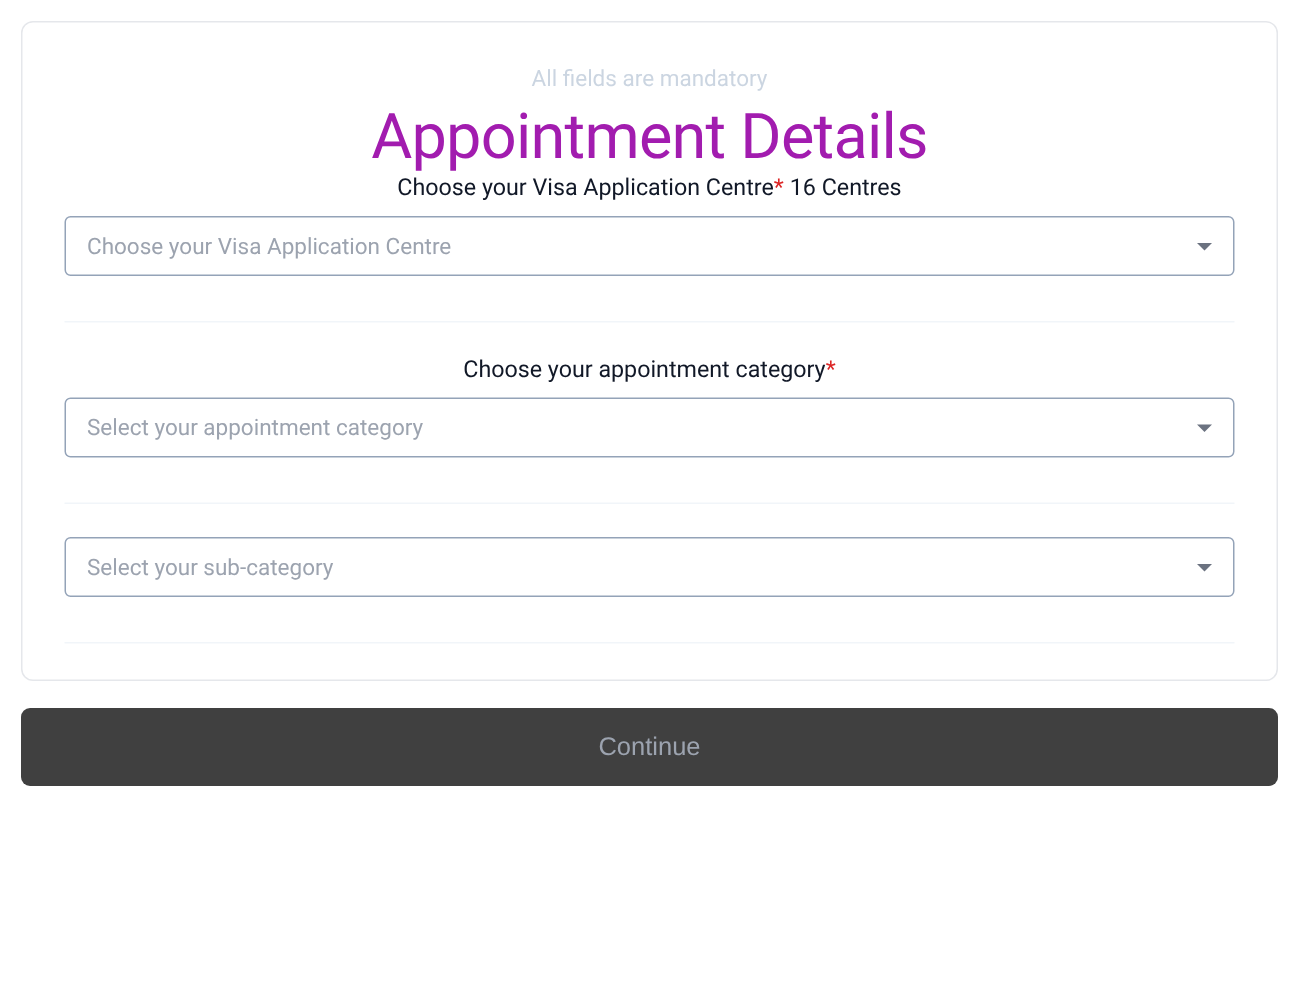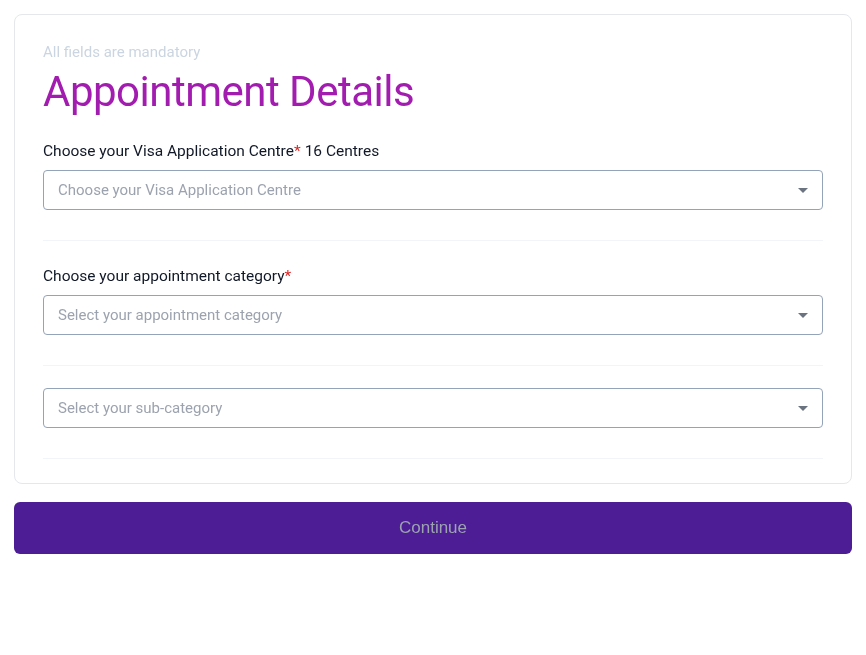--- a/index.html
+++ b/index.html
@@ -12,20 +12,21 @@
       background: #ffffff;
       padding: 14px;
       width: 866px;
       color: #1f2937;
     }
     .card {
       border: 1px solid #e5e7eb;
       border-radius: 8px;
       padding: 28px 28px 24px 28px;
       background: #fff;
+      text-align: center;
     }
     .mandatory-note {
       color: #cbd5e1;
       font-size: 15px;
       margin-bottom: 6px;
     }
     .page-title {
       font-size: 42px;
       font-weight: 400;
       color: #a21caf;
@@ -38,21 +39,20 @@
       margin-bottom: 30px;
     }
     .field-group {
       margin-bottom: 0;
     }
     .field-label {
       font-size: 15.5px;
       color: #111827;
       margin-bottom: 10px;
       display: block;
-      margin-top: 26px;
     }
     .required-star {
       color: #dc2626;
     }
     .label-suffix {
       color: #111827;
       margin-left: 4px;
     }
     .select-box {
       width: 100%;
@@ -83,21 +83,21 @@
       margin: 30px 0 22px 0;
     }
     .divider-last {
       border: none;
       border-top: 1px solid #f1f5f9;
       margin: 30px 0 0 0;
     }
     .continue-btn {
       margin-top: 18px;
       width: 100%;
-      background: #4c1d95;
+      background: #404040;
       color: #9ca3af;
       border: none;
       border-radius: 6px;
       padding: 16px;
       font-size: 17px;
       font-weight: 400;
       cursor: not-allowed;
     }
   </style>
 </head>

